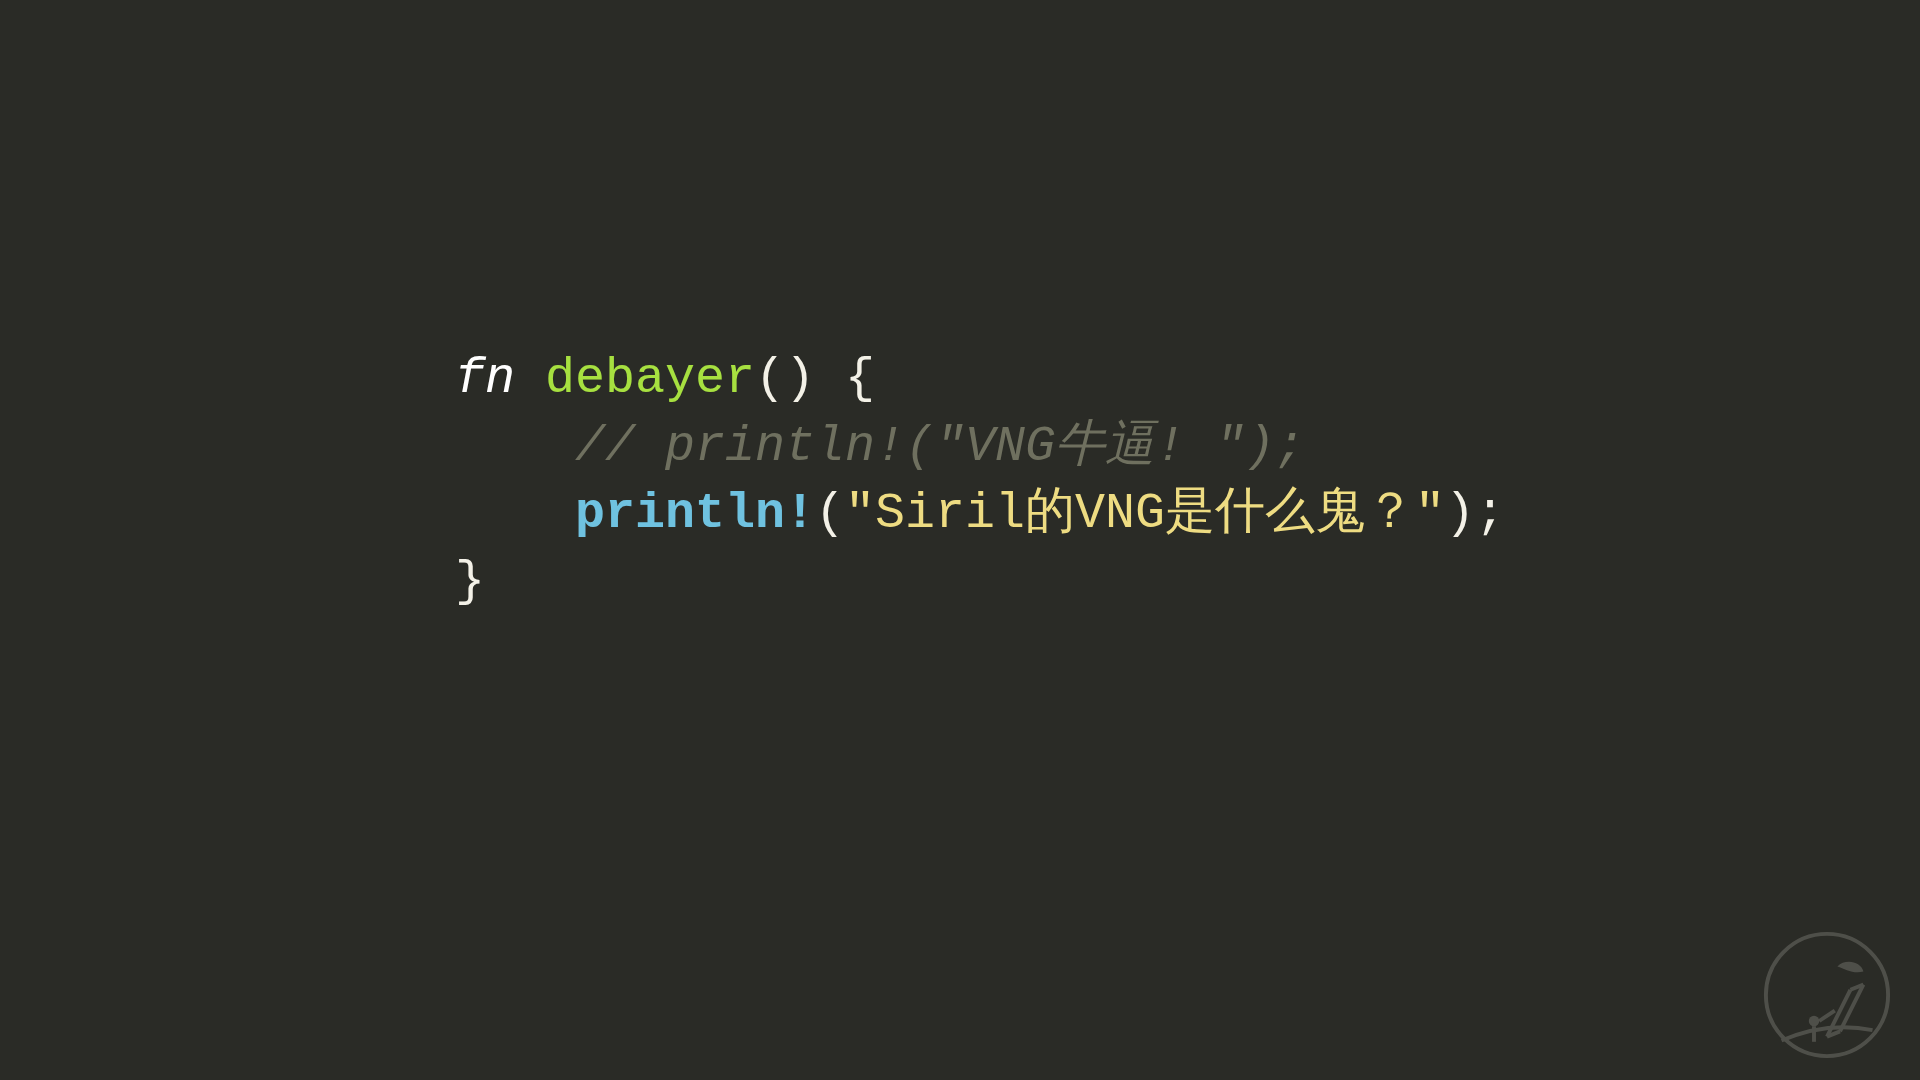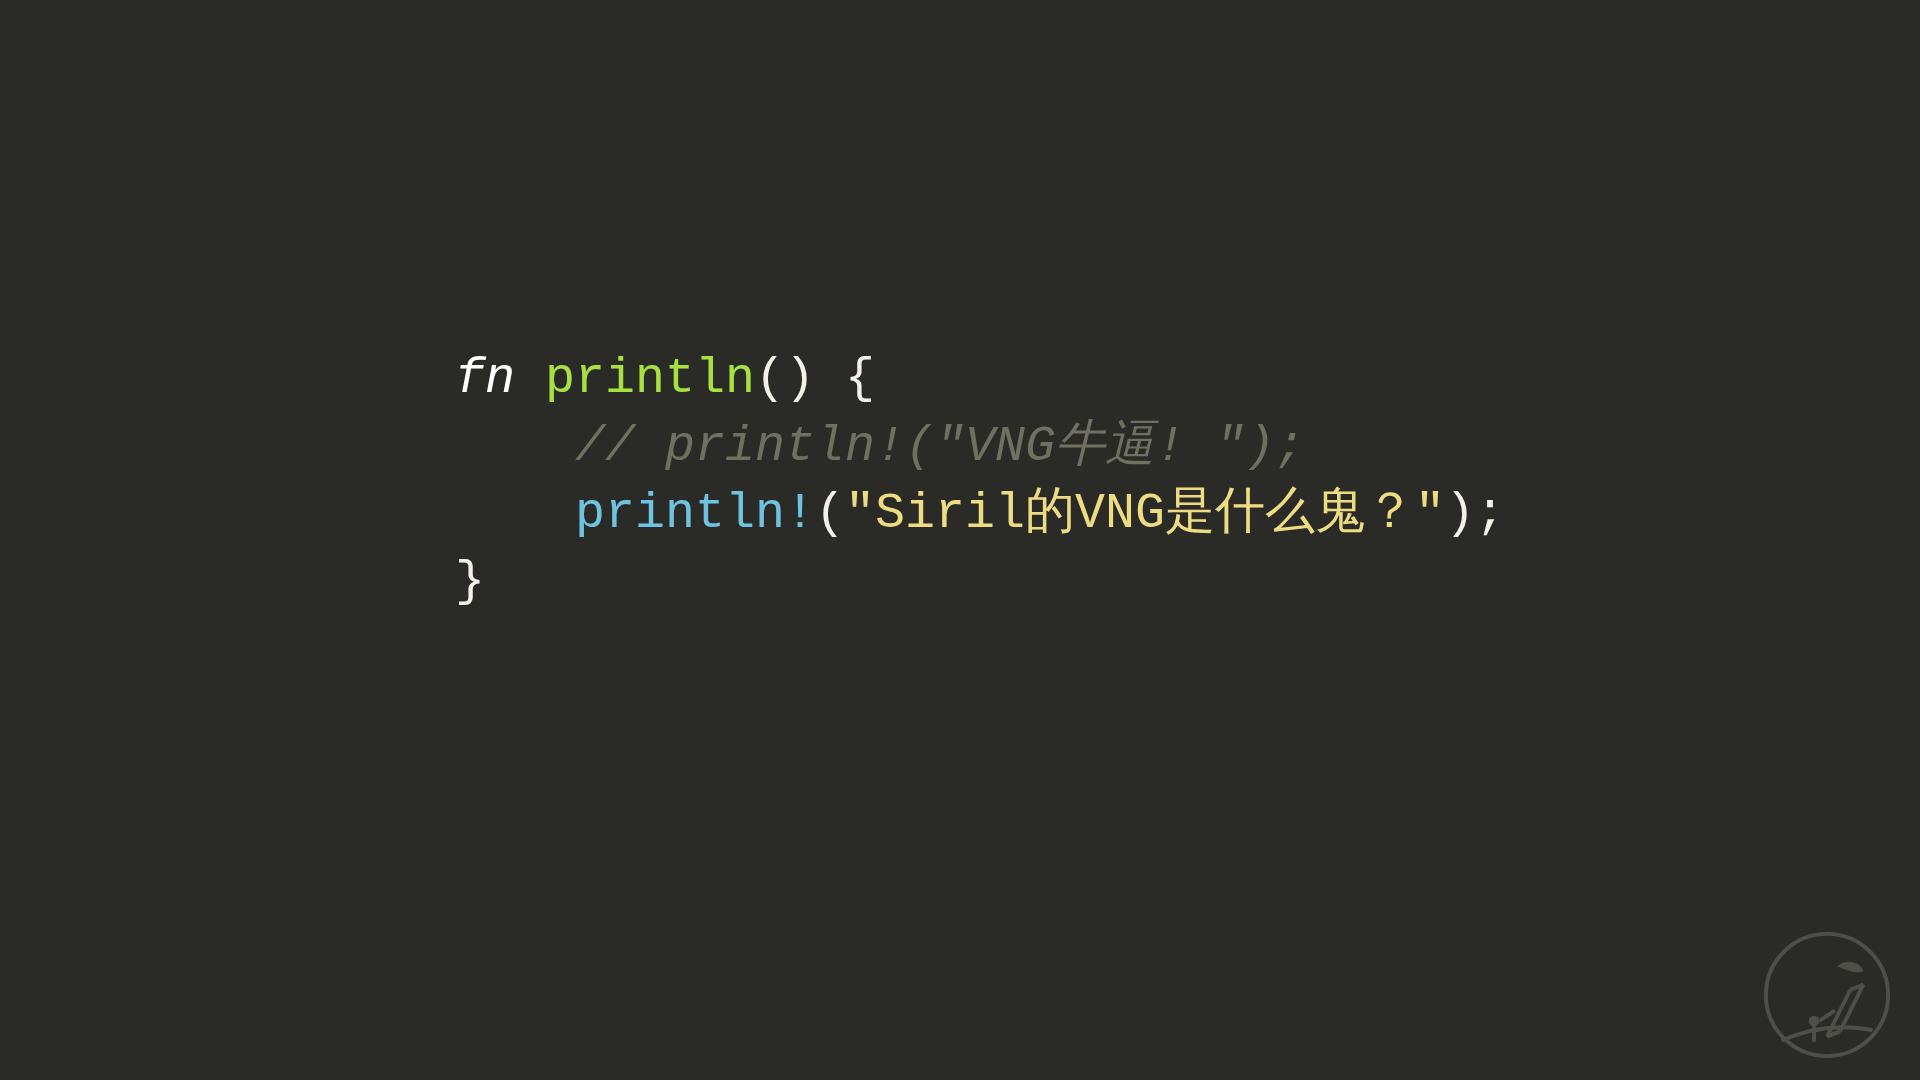--- a/index.html
+++ b/index.html
@@ -24,39 +24,39 @@
     font-size: 50px;
     line-height: 1.35;
     font-family: inherit;
     white-space: pre;
     transform: translateX(20px) translateY(-60px);
   }
   .tok-kw     { color: #ffffff; font-style: italic; }
   .tok-fn     { color: #a7e040; }
   .tok-punct  { color: #f3f1e7; }
   .tok-comment{ color: #6f705f; font-style: italic; }
-  .tok-macro  { color: #6fc2e0; }
+  .tok-macro  { color: #6fc2e0; font-weight: bold; }
   .tok-str    { color: #eedc82; }
 
   .watermark {
     position: absolute;
     right: 28px;
     bottom: 20px;
     width: 130px;
     height: 130px;
     opacity: 0.18;
   }
   .watermark svg { width: 100%; height: 100%; }
 </style>
 </head>
 <body>
 
 <div class="slide">
 
-<pre class="code"><span class="tok-kw">fn</span> <span class="tok-fn">println</span><span class="tok-punct">(</span><span class="tok-punct">)</span> <span class="tok-punct">{</span>
+<pre class="code"><span class="tok-kw">fn</span> <span class="tok-fn">debayer</span><span class="tok-punct">(</span><span class="tok-punct">)</span> <span class="tok-punct">{</span>
     <span class="tok-comment">// println!("VNG牛逼! ");</span>
     <span class="tok-macro">println!</span><span class="tok-punct">(</span><span class="tok-str">"Siril的VNG是什么鬼？"</span><span class="tok-punct">)</span><span class="tok-punct">;</span>
 <span class="tok-punct">}</span></pre>
 
   <div class="watermark">
     <svg viewBox="0 0 100 100" fill="none" stroke="#f3f1e7" stroke-width="3">
       <circle cx="50" cy="50" r="47"></circle>
       <path d="M58 28 c6 -6 18 -4 20 4 c-8 2 -14 -2 -20 -4 z" fill="#f3f1e7" stroke="none"></path>
       <path d="M15 85 q35 -15 70 -8" stroke-width="3"></path>
       <line x1="60" y1="78" x2="78" y2="42"></line>

